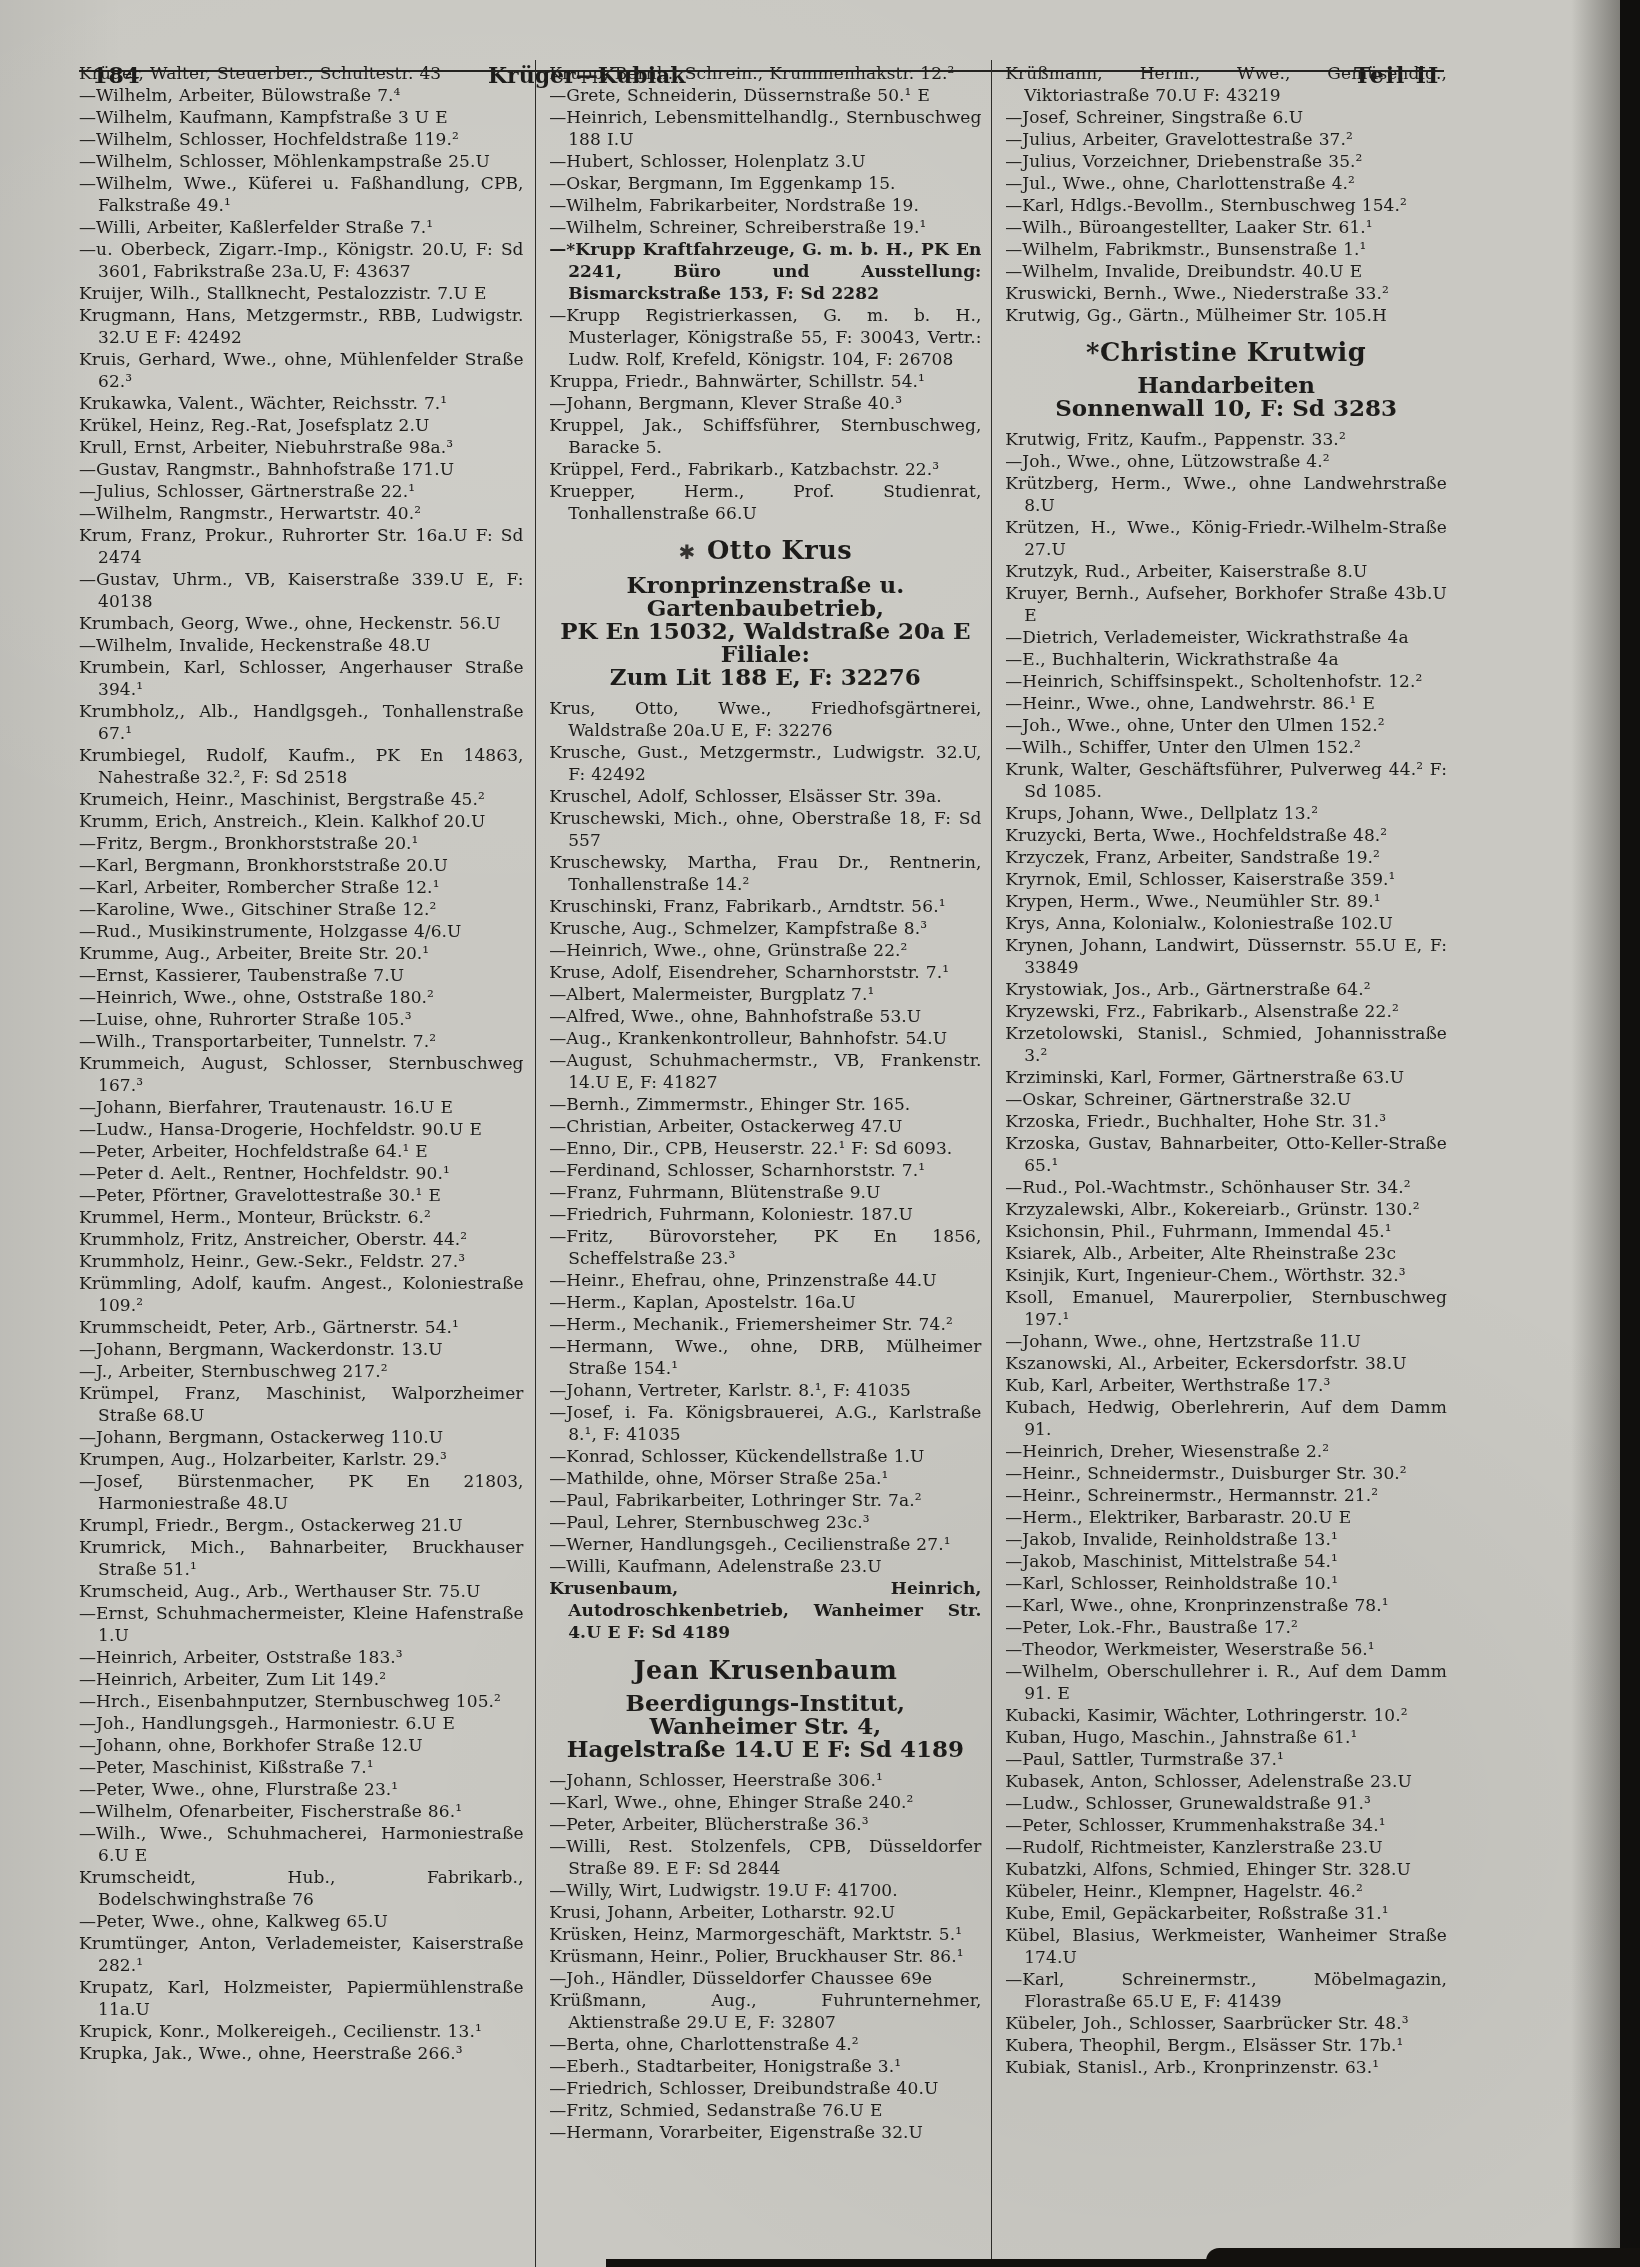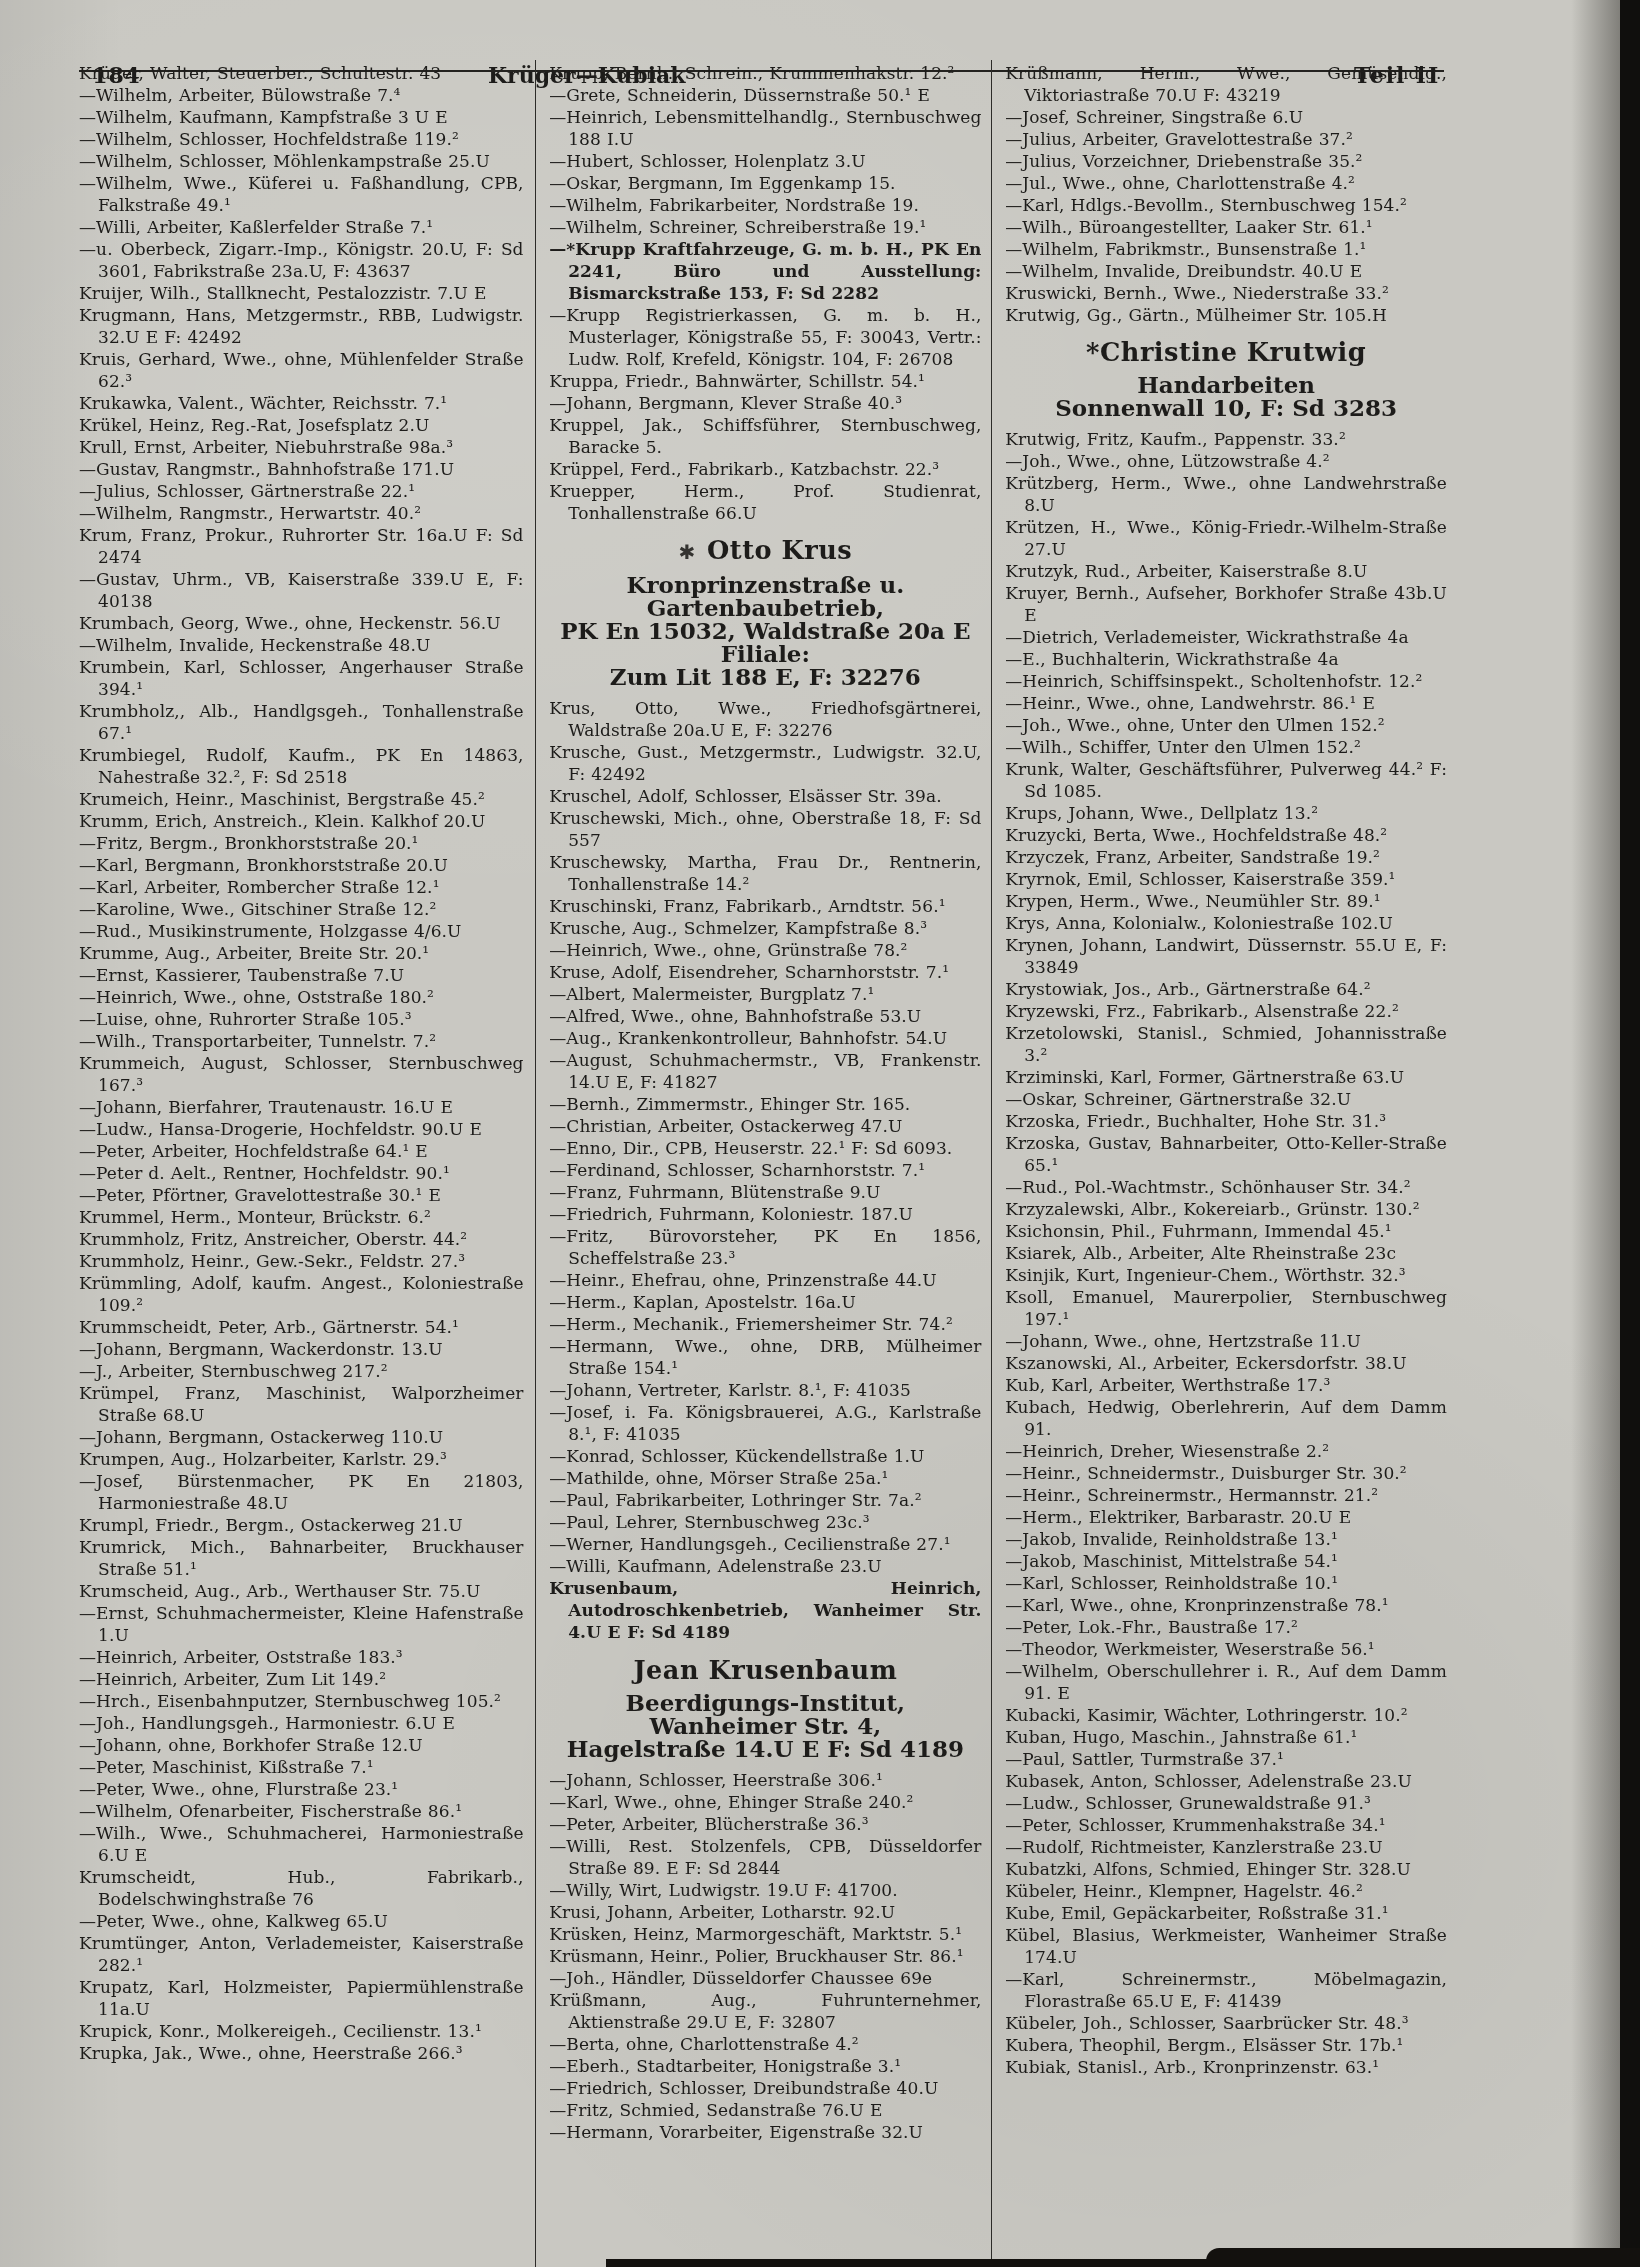--- a/index.html
+++ b/index.html
@@ -167,21 +167,21 @@
           <div class="ad-line">PK En 15032, Waldstraße 20a E Filiale:</div>
           <div class="ad-line">Zum Lit 188 E, F: 32276</div>
         </div>
         <div class="entry">Krus, Otto, Wwe., Friedhofsgärtnerei, Waldstraße 20a.U E, F: 32276</div>
         <div class="entry">Krusche, Gust., Metzgermstr., Ludwigstr. 32.U, F: 42492</div>
         <div class="entry">Kruschel, Adolf, Schlosser, Elsässer Str. 39a.</div>
         <div class="entry">Kruschewski, Mich., ohne, Oberstraße 18, F: Sd 557</div>
         <div class="entry">Kruschewsky, Martha, Frau Dr., Rentnerin, Tonhallenstraße 14.²</div>
         <div class="entry">Kruschinski, Franz, Fabrikarb., Arndtstr. 56.¹</div>
         <div class="entry">Krusche, Aug., Schmelzer, Kampfstraße 8.³</div>
-        <div class="entry">—Heinrich, Wwe., ohne, Grünstraße 78.²</div>
+        <div class="entry">—Heinrich, Wwe., ohne, Grünstraße 22.²</div>
         <div class="entry">Kruse, Adolf, Eisendreher, Scharnhorststr. 7.¹</div>
         <div class="entry">—Albert, Malermeister, Burgplatz 7.¹</div>
         <div class="entry">—Alfred, Wwe., ohne, Bahnhofstraße 53.U</div>
         <div class="entry">—Aug., Krankenkontrolleur, Bahnhofstr. 54.U</div>
         <div class="entry">—August, Schuhmachermstr., VB, Frankenstr. 14.U E, F: 41827</div>
         <div class="entry">—Bernh., Zimmermstr., Ehinger Str. 165.</div>
         <div class="entry">—Christian, Arbeiter, Ostackerweg 47.U</div>
         <div class="entry">—Enno, Dir., CPB, Heuserstr. 22.¹ F: Sd 6093.</div>
         <div class="entry">—Ferdinand, Schlosser, Scharnhorststr. 7.¹</div>
         <div class="entry">—Franz, Fuhrmann, Blütenstraße 9.U</div>

